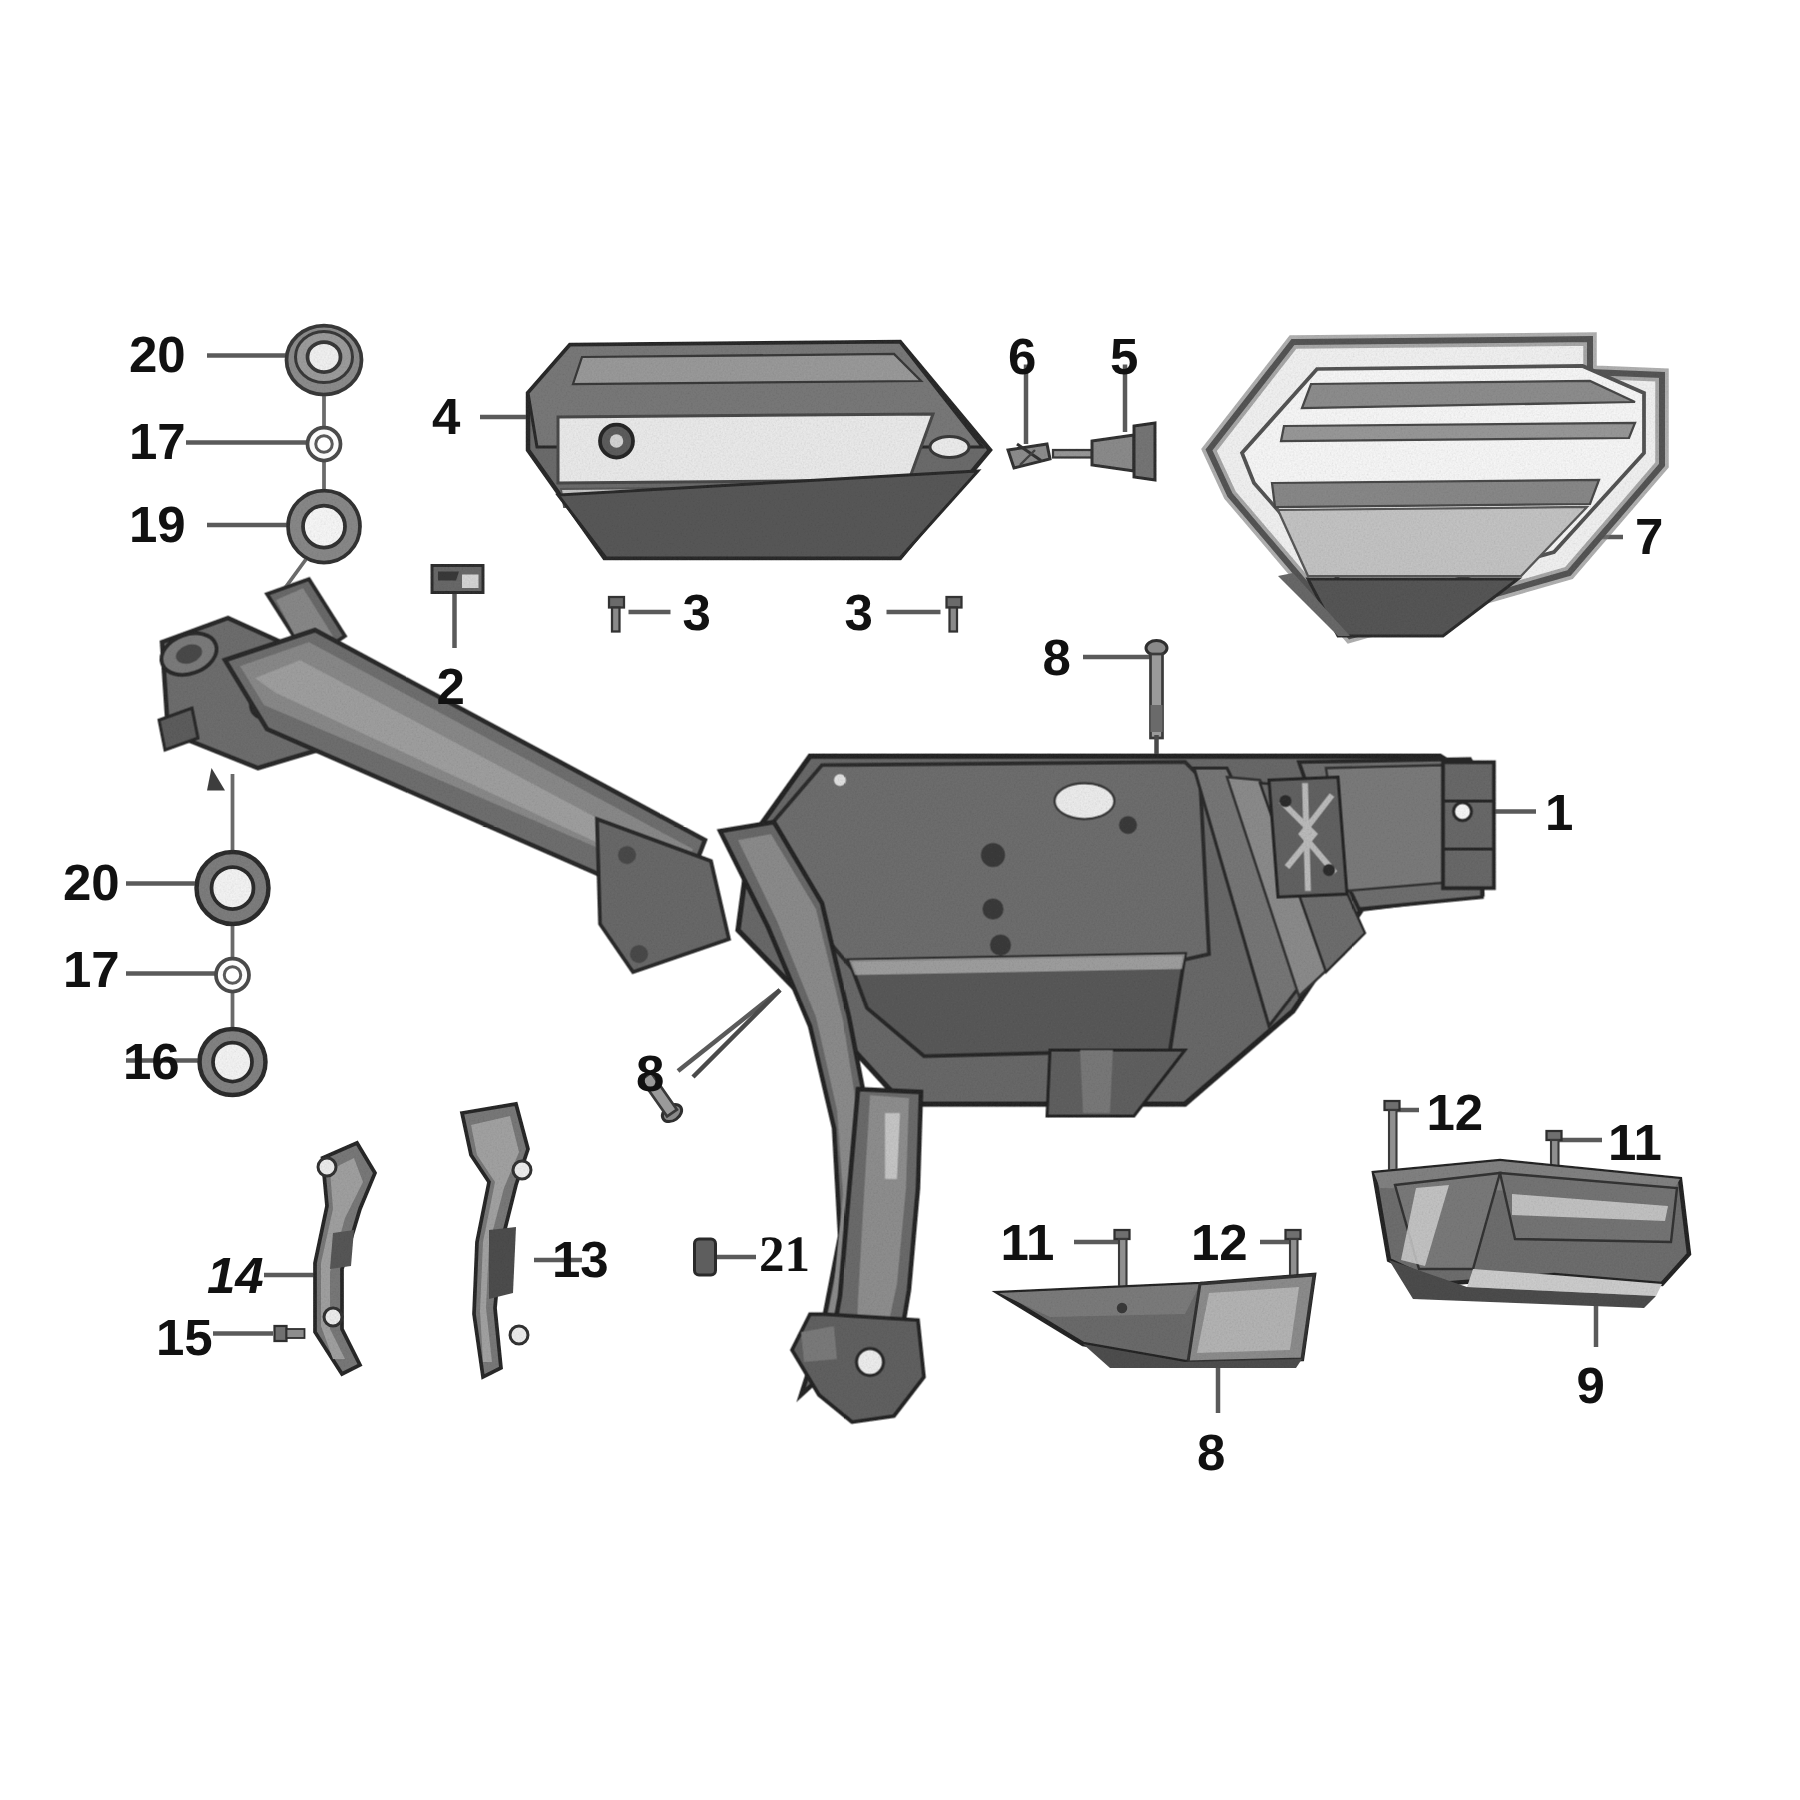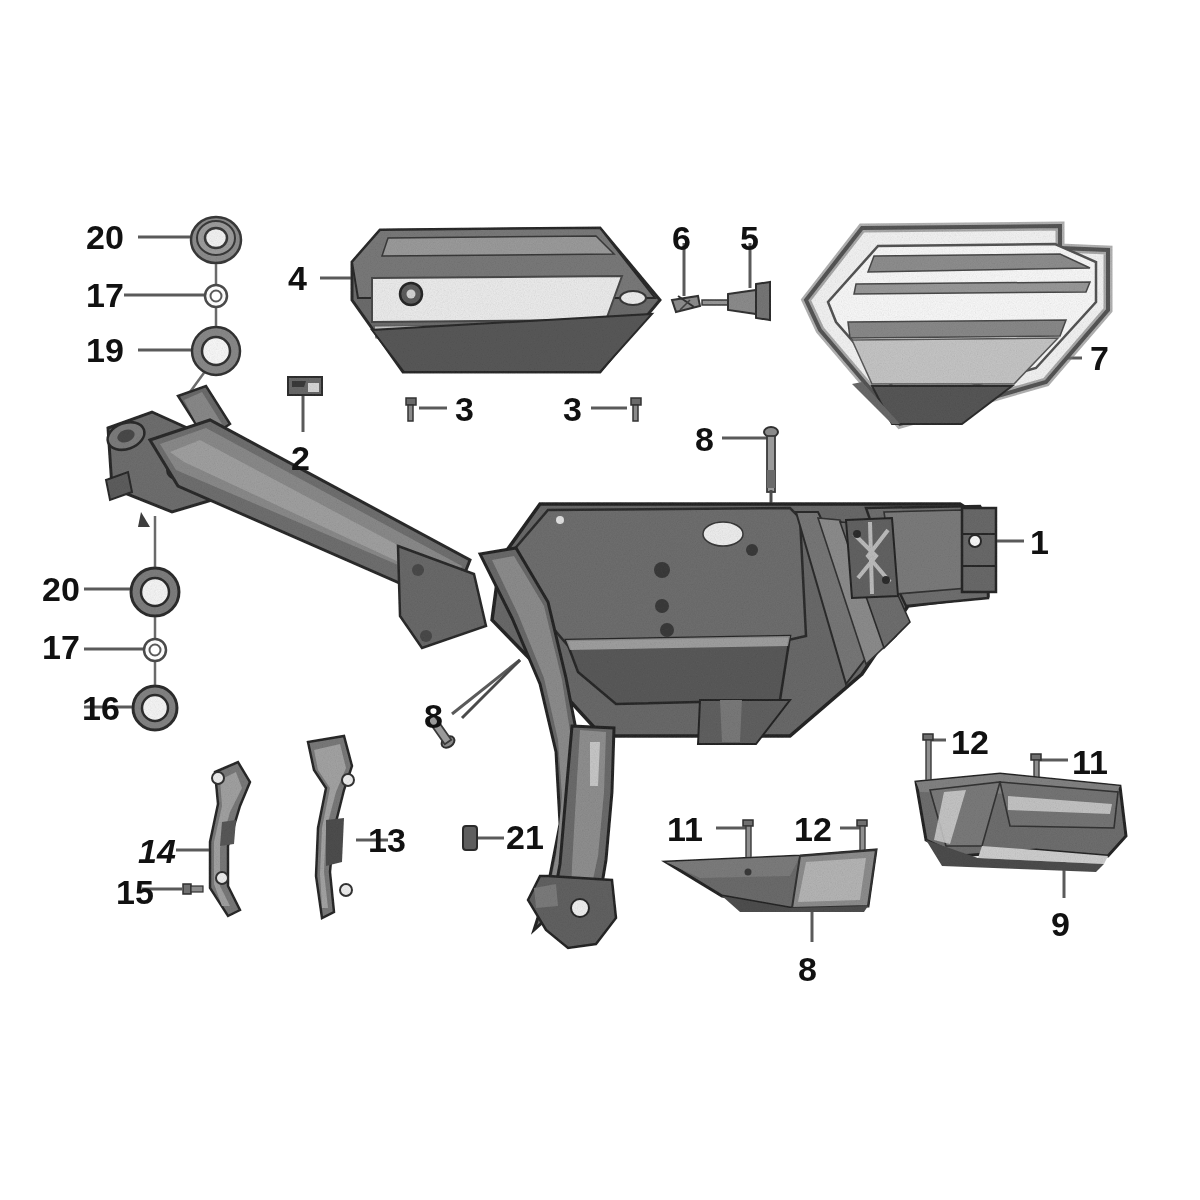--- a/index.html
+++ b/index.html
@@ -349,23 +349,23 @@
 <div class="lbl" style="left:455px; top:392px;">3</div>
 <div class="lbl" style="left:563px; top:392px;">3</div>
 <div class="lbl" style="left:672px; top:221px;">6</div>
 <div class="lbl" style="left:740px; top:221px;">5</div>
 <div class="lbl" style="left:1090px; top:341px;">7</div>
 <div class="lbl" style="left:695px; top:422px;">8</div>
 <div class="lbl" style="left:424px; top:699px;">8</div>
 <div class="lbl" style="left:1030px; top:525px;">1</div>
 
 <div class="lbl" style="left:138px; top:834px;font-style:italic;">14</div>
-<div class="lbl" style="left:116px; top:875px;">15</div>
+<div class="lbl" style="left:104px; top:875px;">15</div>
 <div class="lbl" style="left:368px; top:823px;">13</div>
-<div class="lbl" style="left:506px; top:820px;">21</div>
+<div class="lbl" style="left:506px; top:820px;font-family:Liberation Serif, serif;">21</div>
 
 <div class="lbl" style="left:667px; top:812px;">11</div>
 <div class="lbl" style="left:794px; top:812px;">12</div>
 <div class="lbl" style="left:798px; top:952px;">8</div>
 <div class="lbl" style="left:951px; top:725px;">12</div>
 <div class="lbl" style="left:1072px; top:745px;">11</div>
 <div class="lbl" style="left:1051px; top:907px;">9</div>
 
 </div>
 

